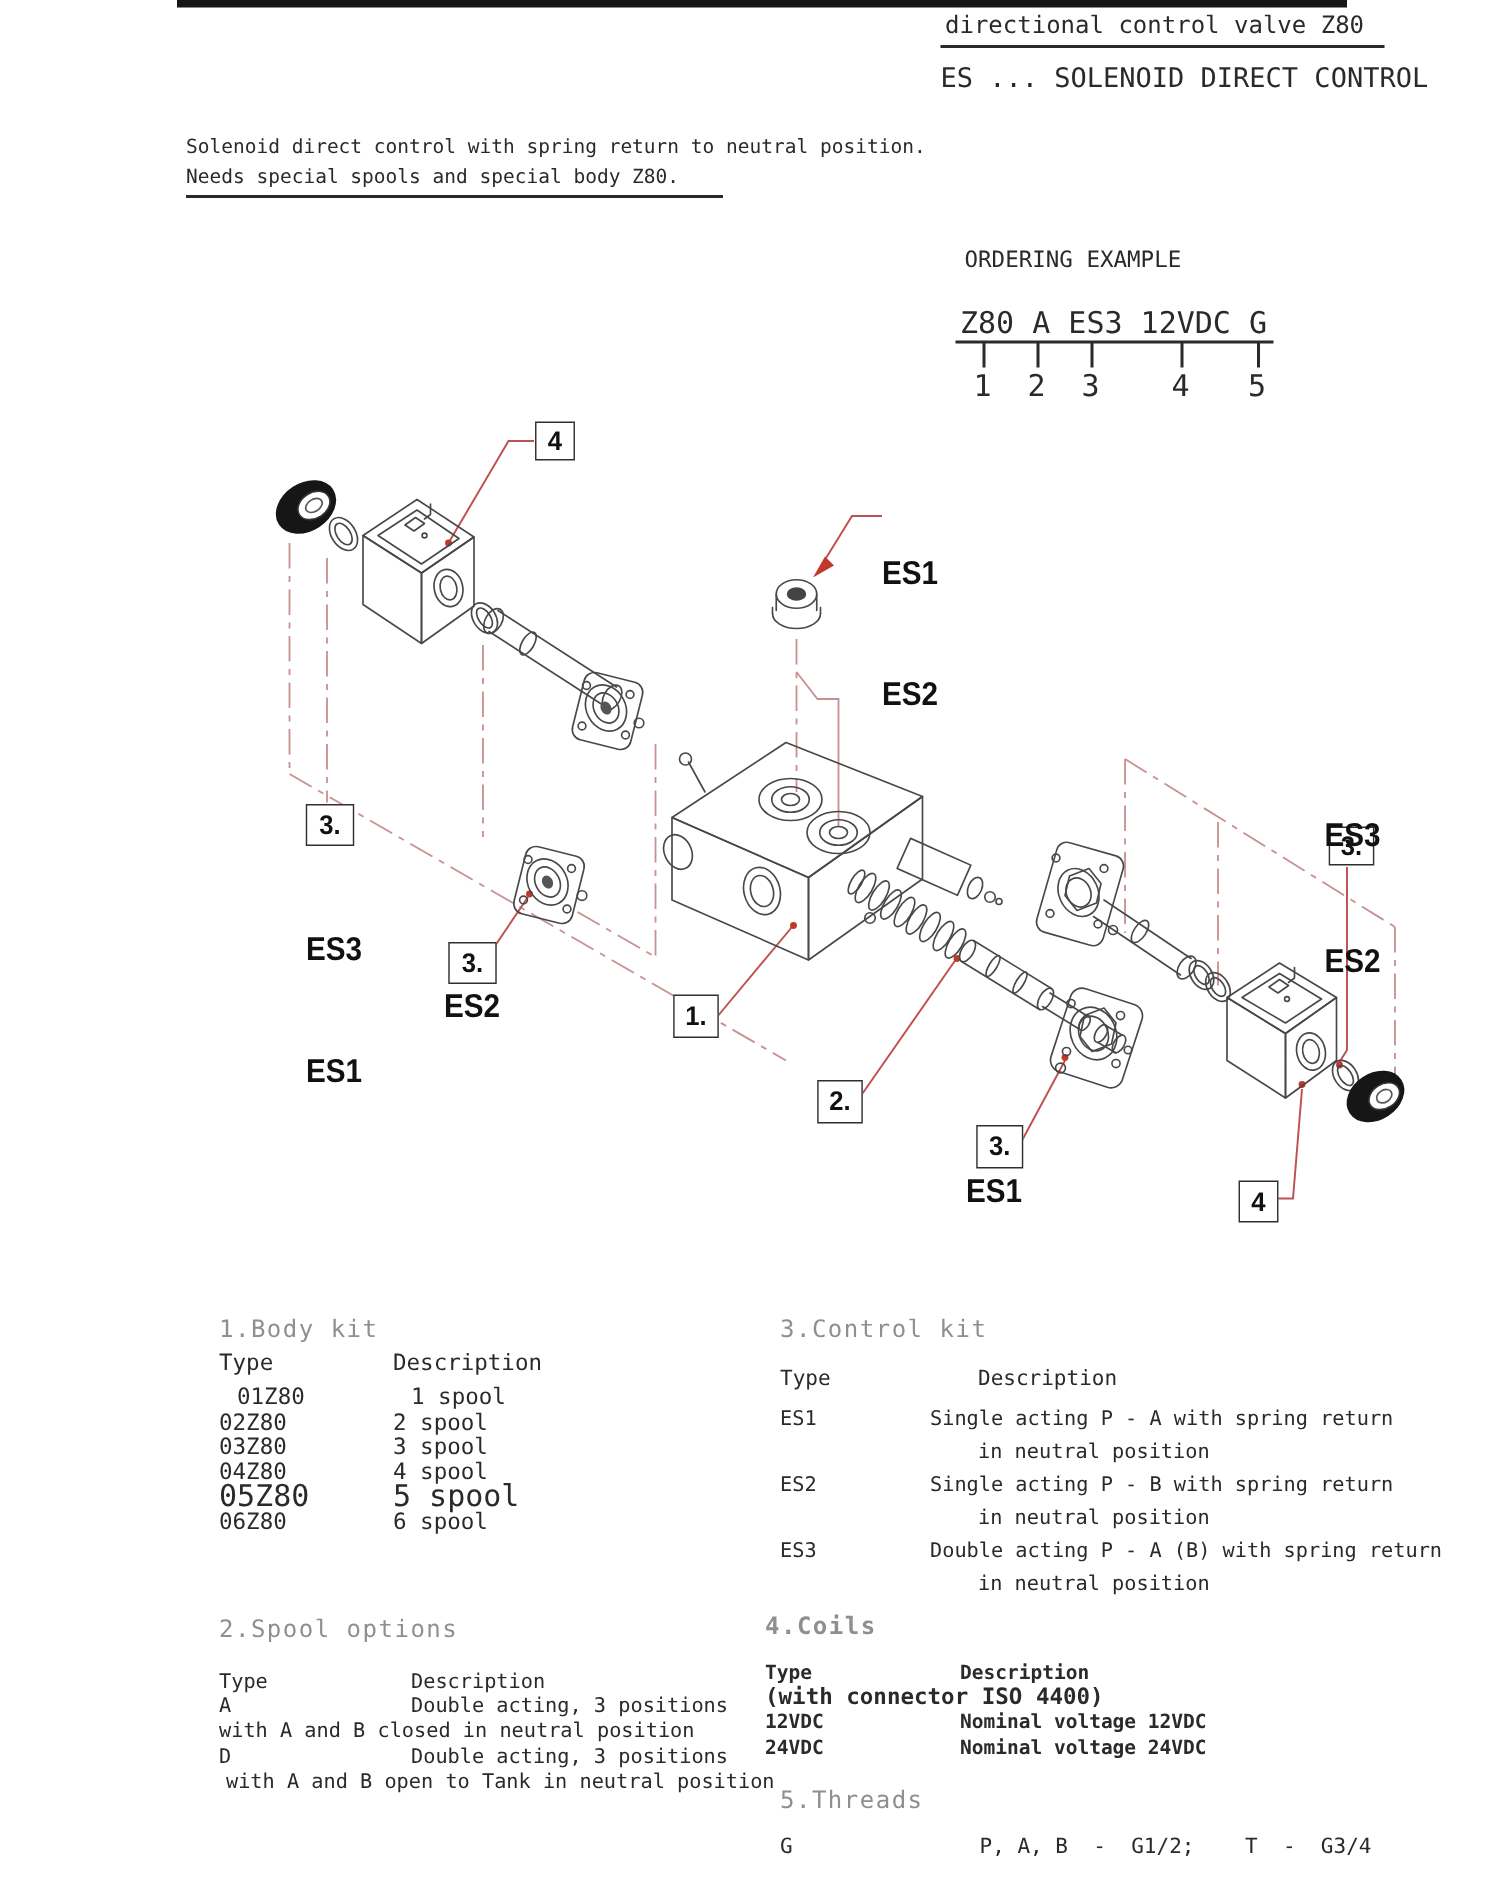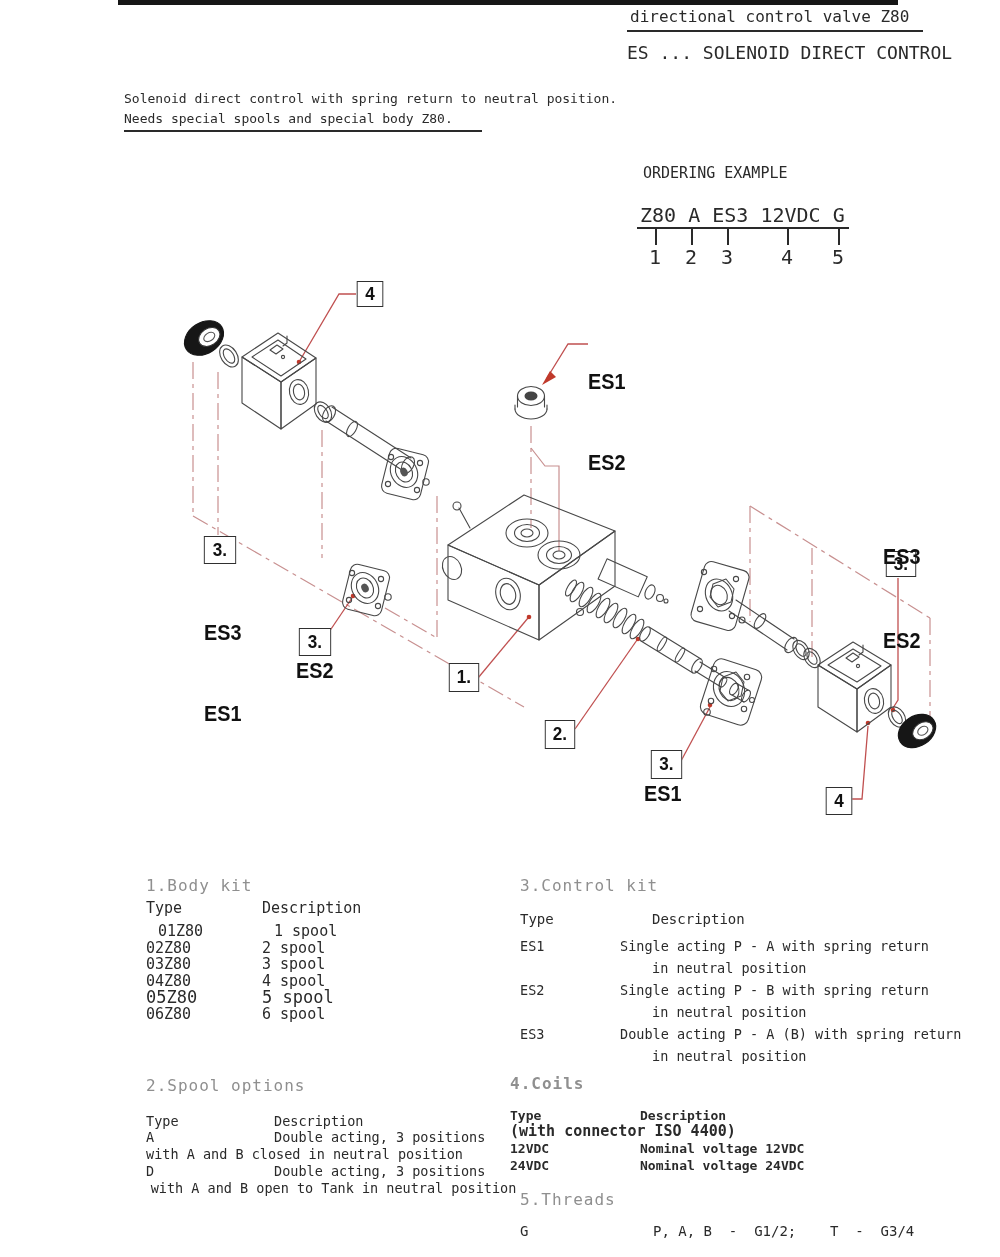--- a/index.html
+++ b/index.html
@@ -320,21 +320,21 @@
         <span>2 spool</span>
       </div>
       <div class="trow cad" style="font-size:15px;line-height:16.5px;">
         <span class="tcell-type" style="width:116px;">03Z80</span>
         <span>3 spool</span>
       </div>
       <div class="trow cad" style="font-size:15px;line-height:16.5px;">
         <span class="tcell-type" style="width:116px;">04Z80</span>
         <span>4 spool</span>
       </div>
-      <div class="trow cad" style="font-size:17px;line-height:16.5px;">
+      <div class="trow cad" style="font-size:20px;line-height:16.5px;">
         <span class="tcell-type" style="width:116px;">05Z80</span>
         <span>5 spool</span>
       </div>
       <div class="trow cad" style="font-size:15px;line-height:16.5px;">
         <span class="tcell-type" style="width:116px;">06Z80</span>
         <span>6 spool</span>
       </div>
     </div>
   </div>
 

